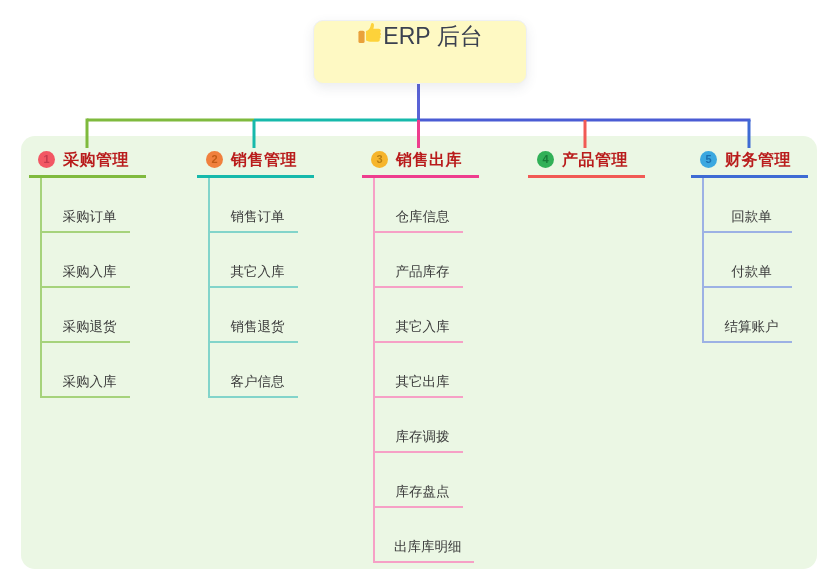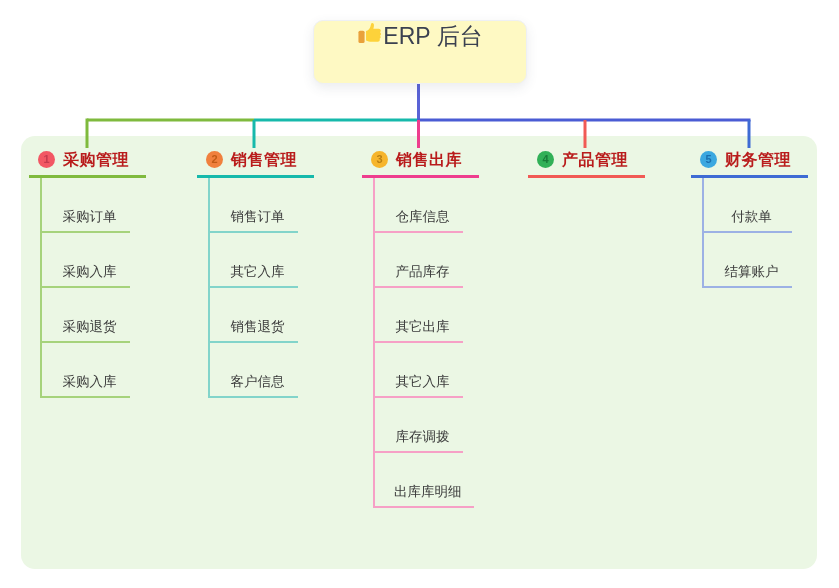--- a/index.html
+++ b/index.html
@@ -103,38 +103,40 @@
   </div>
 
   <div class="branch b3">
     <div class="branch-title">
       <span class="badge">3</span>
       <span class="t">销售出库</span>
     </div>
     <div class="children">
       <div class="child">仓库信息</div>
       <div class="child">产品库存</div>
+      <div class="child">其它入库</div>
       <div class="child">其它出库</div>
-      <div class="child">其它入库</div>
       <div class="child">库存调拨</div>
+      <div class="child">库存盘点</div>
       <div class="child">出库库明细</div>
     </div>
   </div>
 
   <div class="branch b4">
     <div class="branch-title">
       <span class="badge">4</span>
       <span class="t">产品管理</span>
     </div>
   </div>
 
   <div class="branch b5">
     <div class="branch-title">
       <span class="badge">5</span>
       <span class="t">财务管理</span>
     </div>
     <div class="children">
+      <div class="child">回款单</div>
       <div class="child">付款单</div>
       <div class="child">结算账户</div>
     </div>
   </div>
 
 </div>
 
 </body></html>

